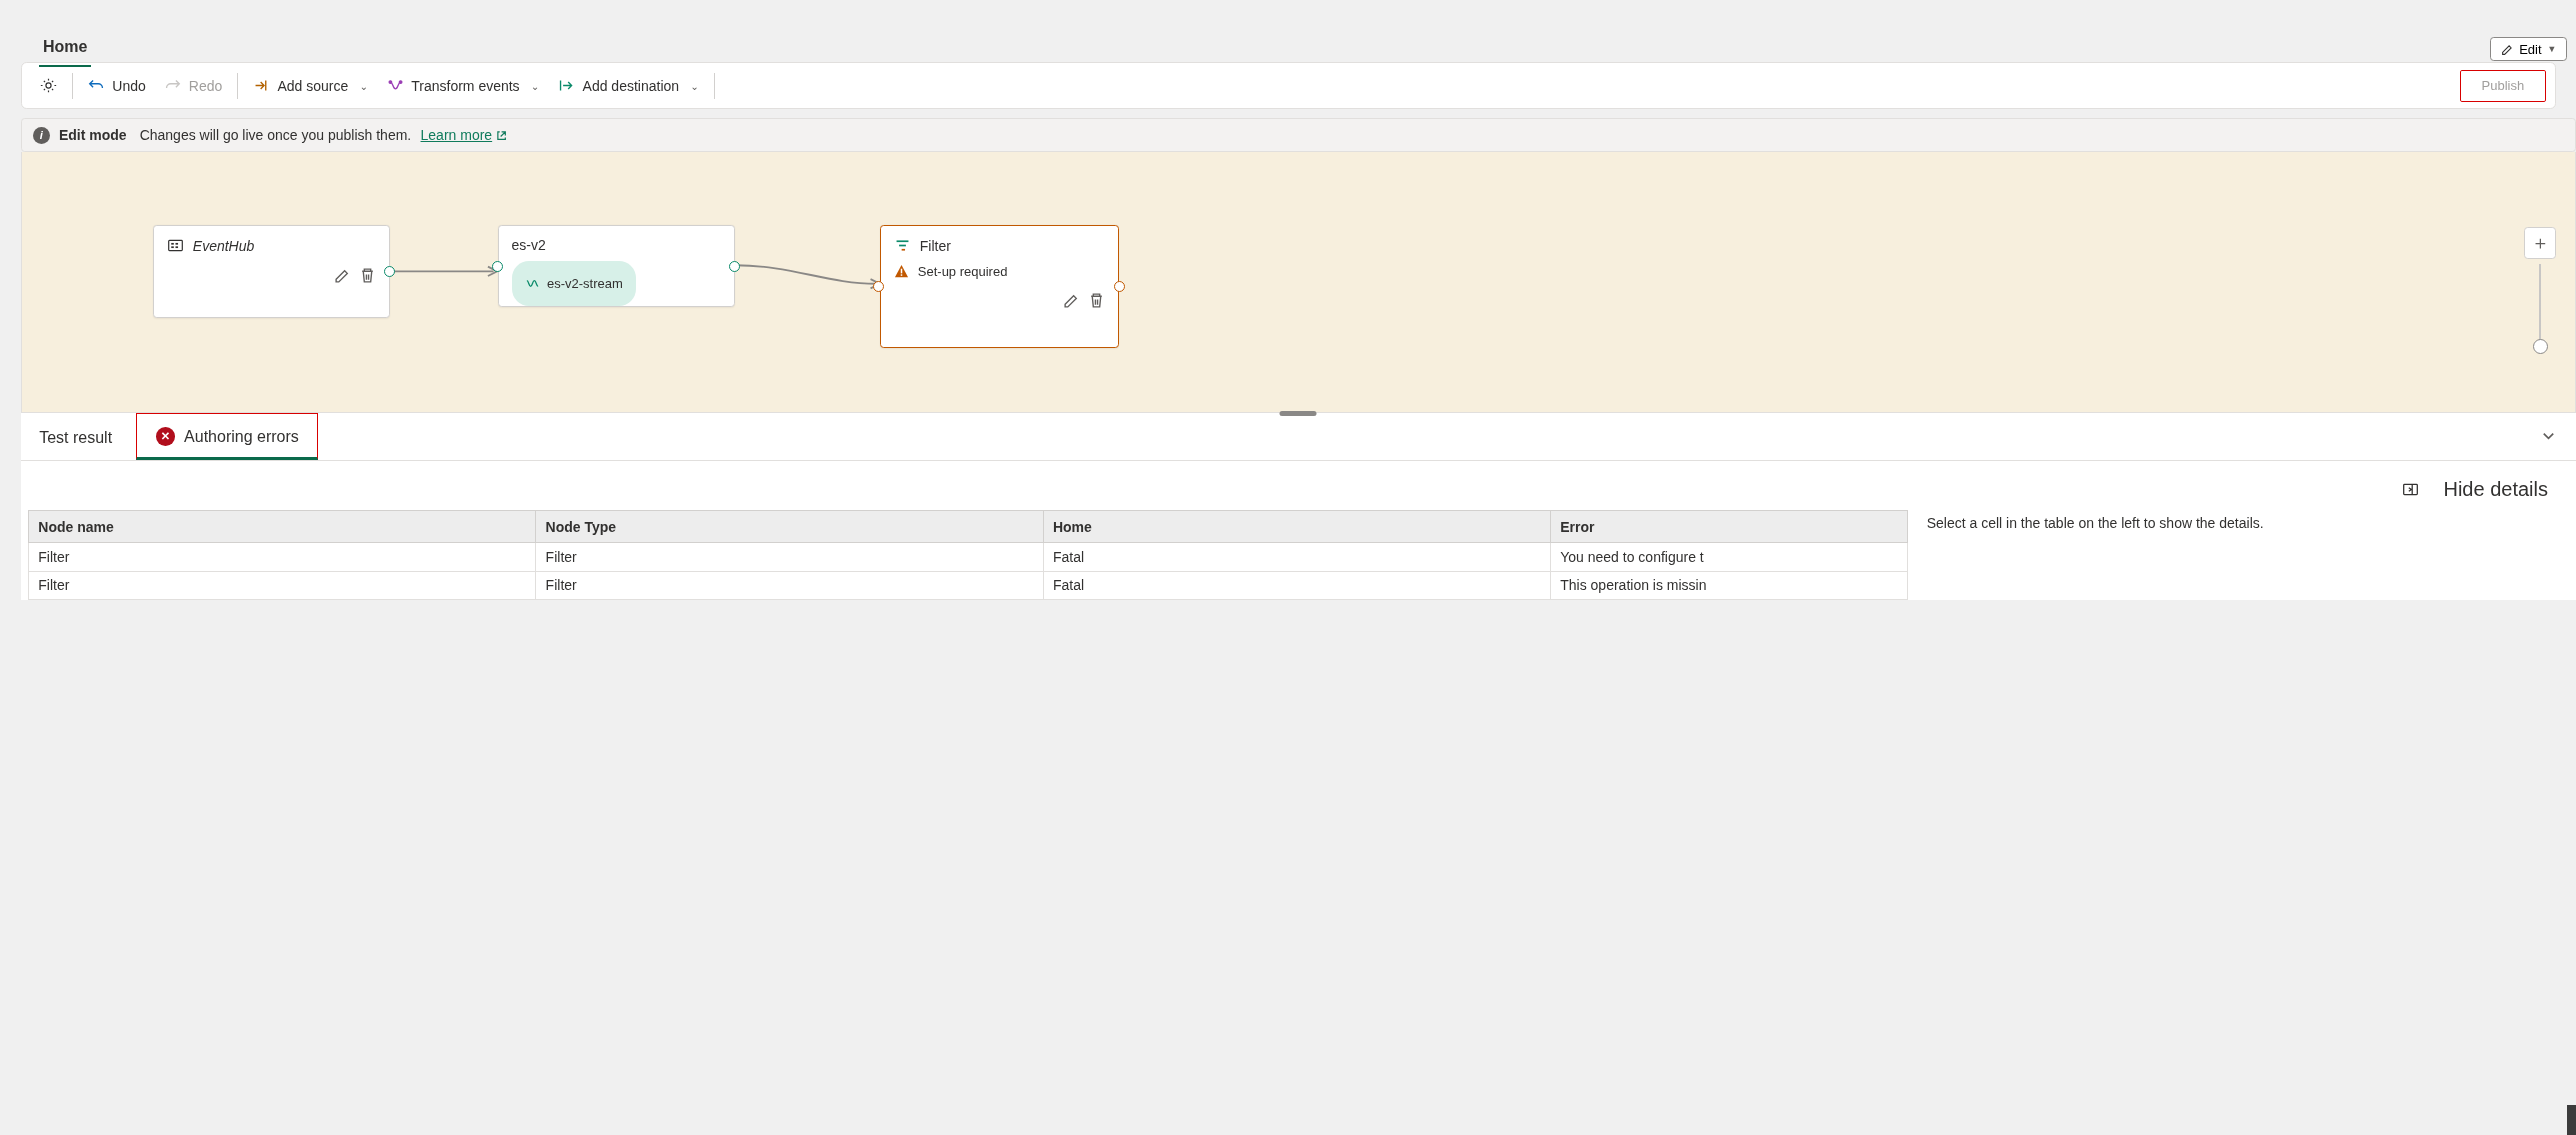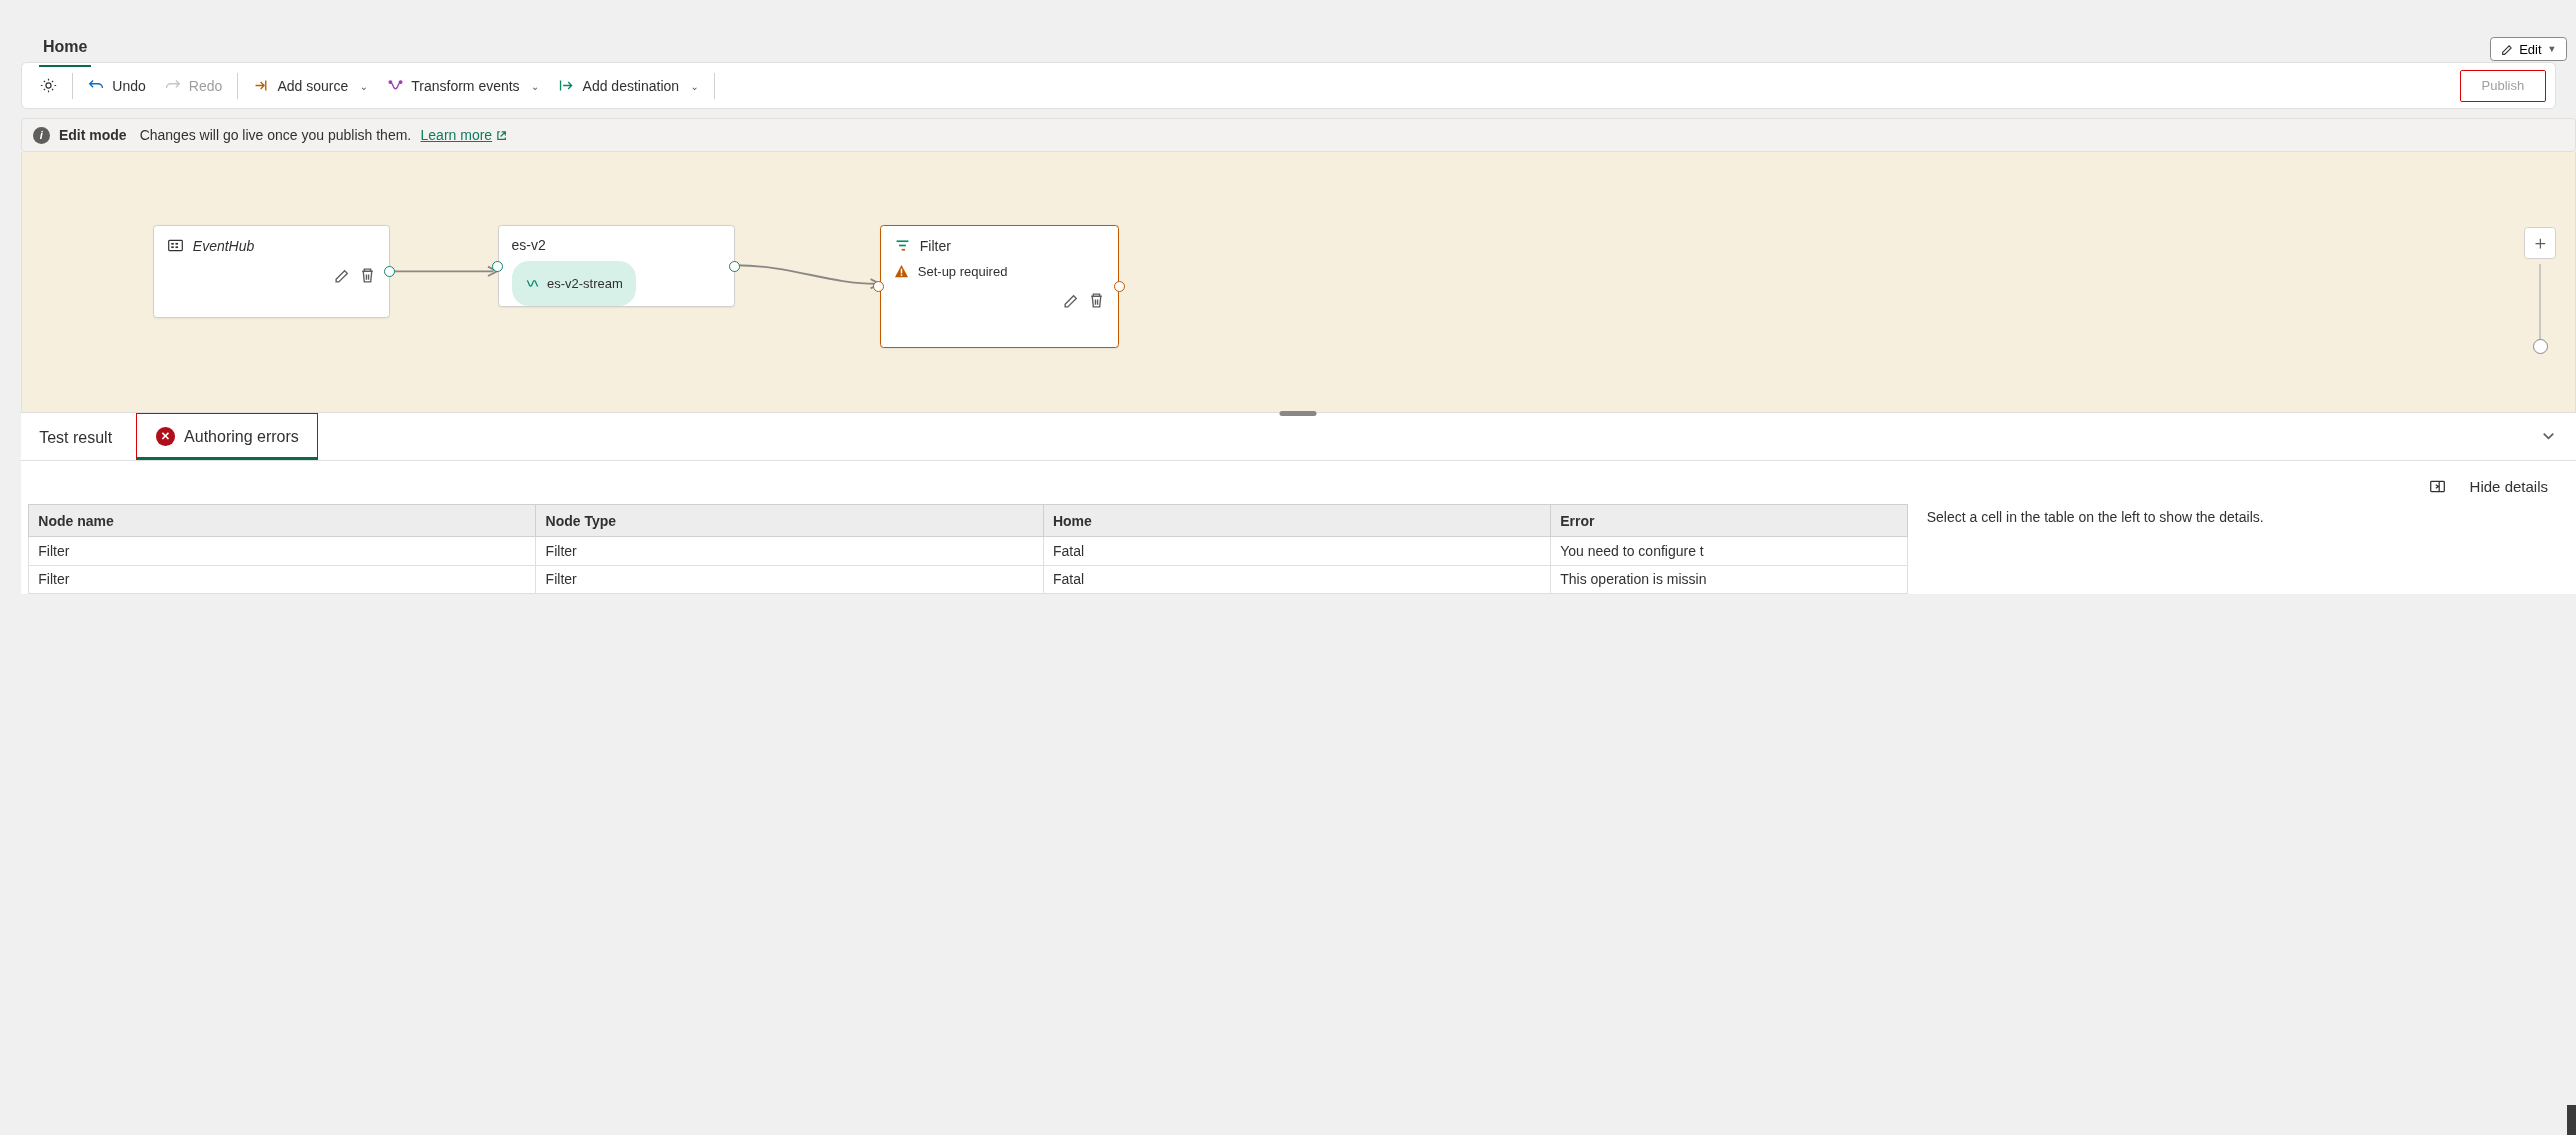--- a/index.html
+++ b/index.html
@@ -175,21 +175,21 @@
   }
   .err-badge {
     width:18.7px;height:18.7px;border-radius:50%;background:#b10e1c;color:#fff;
     display:flex;align-items:center;justify-content:center;font-size:11.2px;font-weight:700;
   }
   .tabs-spacer { flex:1; }
   .collapse-chev { padding:9.3px 18.7px; color:#605e5c; cursor:pointer;}
   .details-bar {
     display:flex; justify-content:flex-end; padding:17px 28px 9.3px;
   }
-  .hide-details { display:flex;align-items:center;gap:24px;color:#323130;cursor:pointer;font-size:15px;}
+  .hide-details { display:flex;align-items:center;gap:24px;color:#323130;cursor:pointer;font-size:20px;}
   .hide-details svg { width:17px;height:17px;}
 
   .error-content {
     display:flex; gap:18.7px; padding:0 7.5px 0 7.5px;
   }
   .table-wrap { flex:0 0 74%; }
   table { width:100%; border-collapse:collapse; }
   th {
     text-align:left; background:#ededed; border:0.9px solid #d2d0ce;
     padding:7.5px 9.3px; font-weight:600; font-size:14px;

